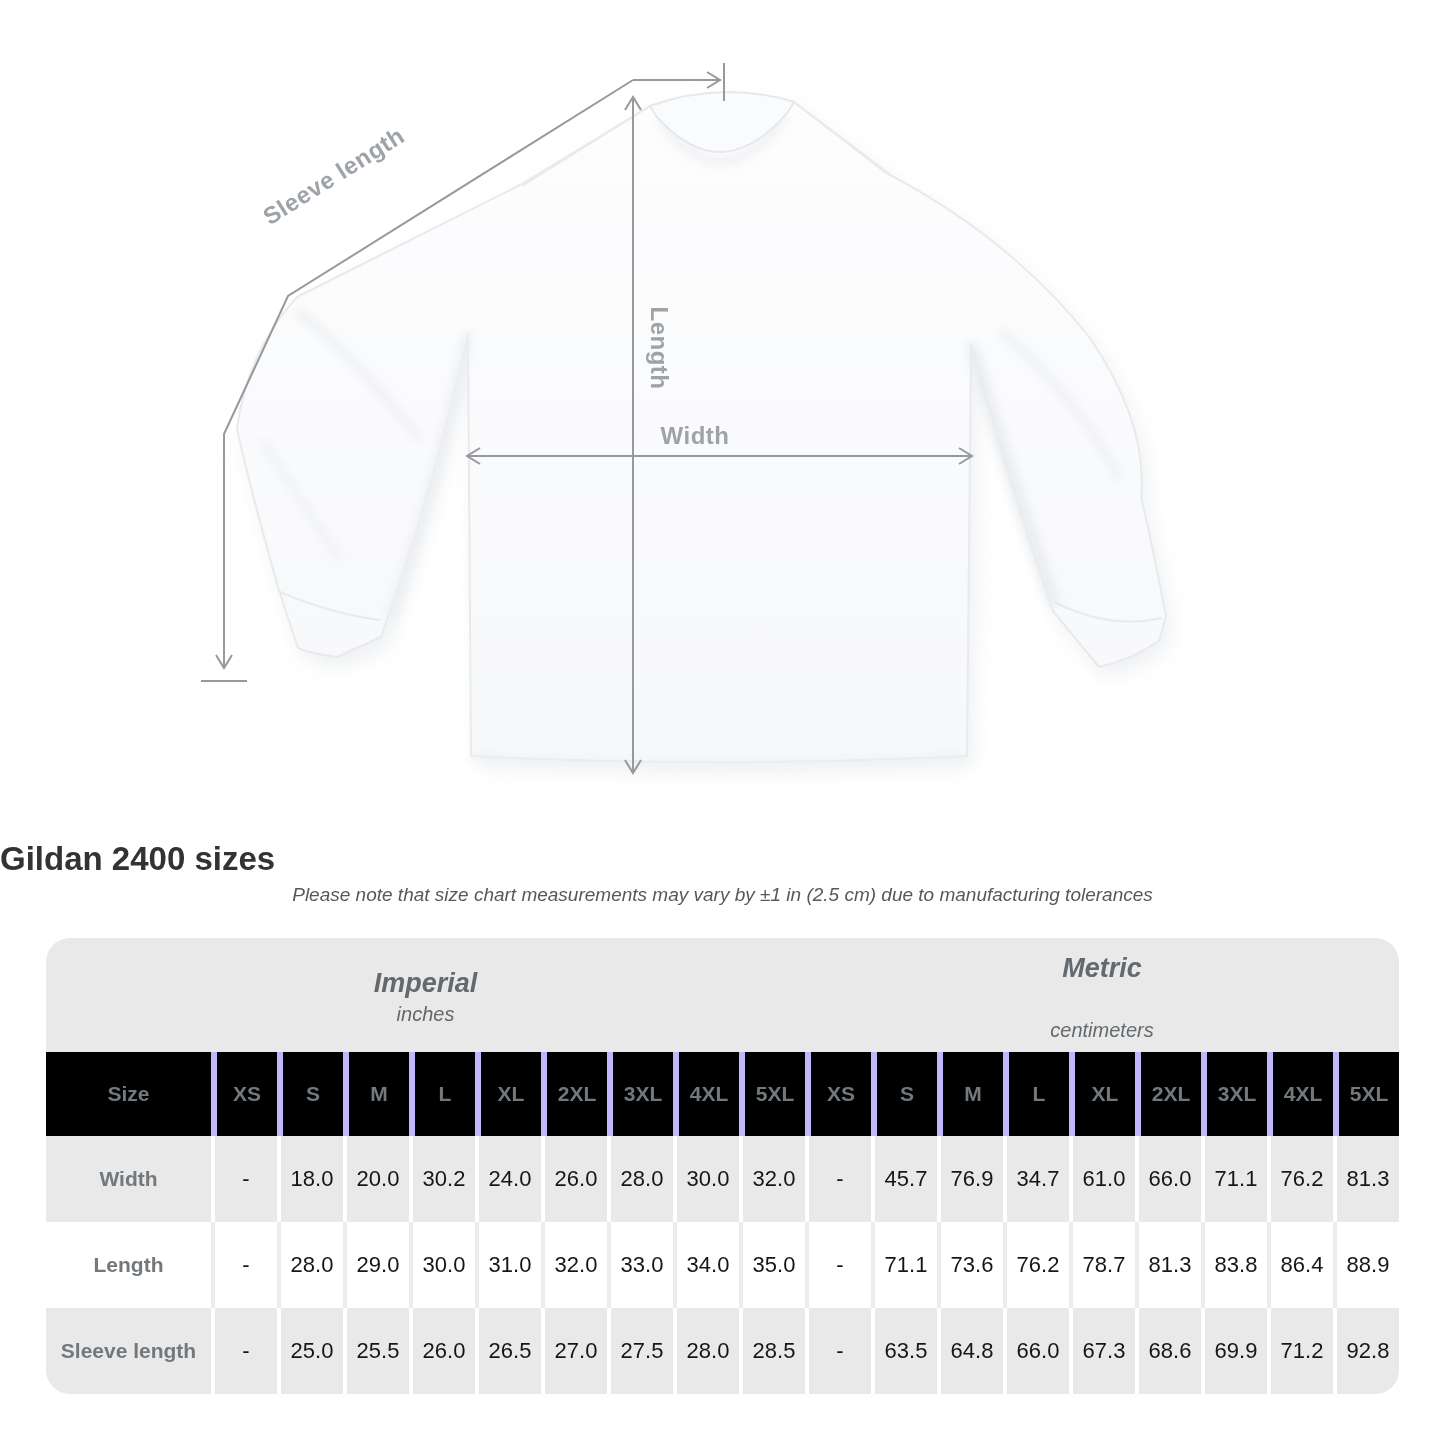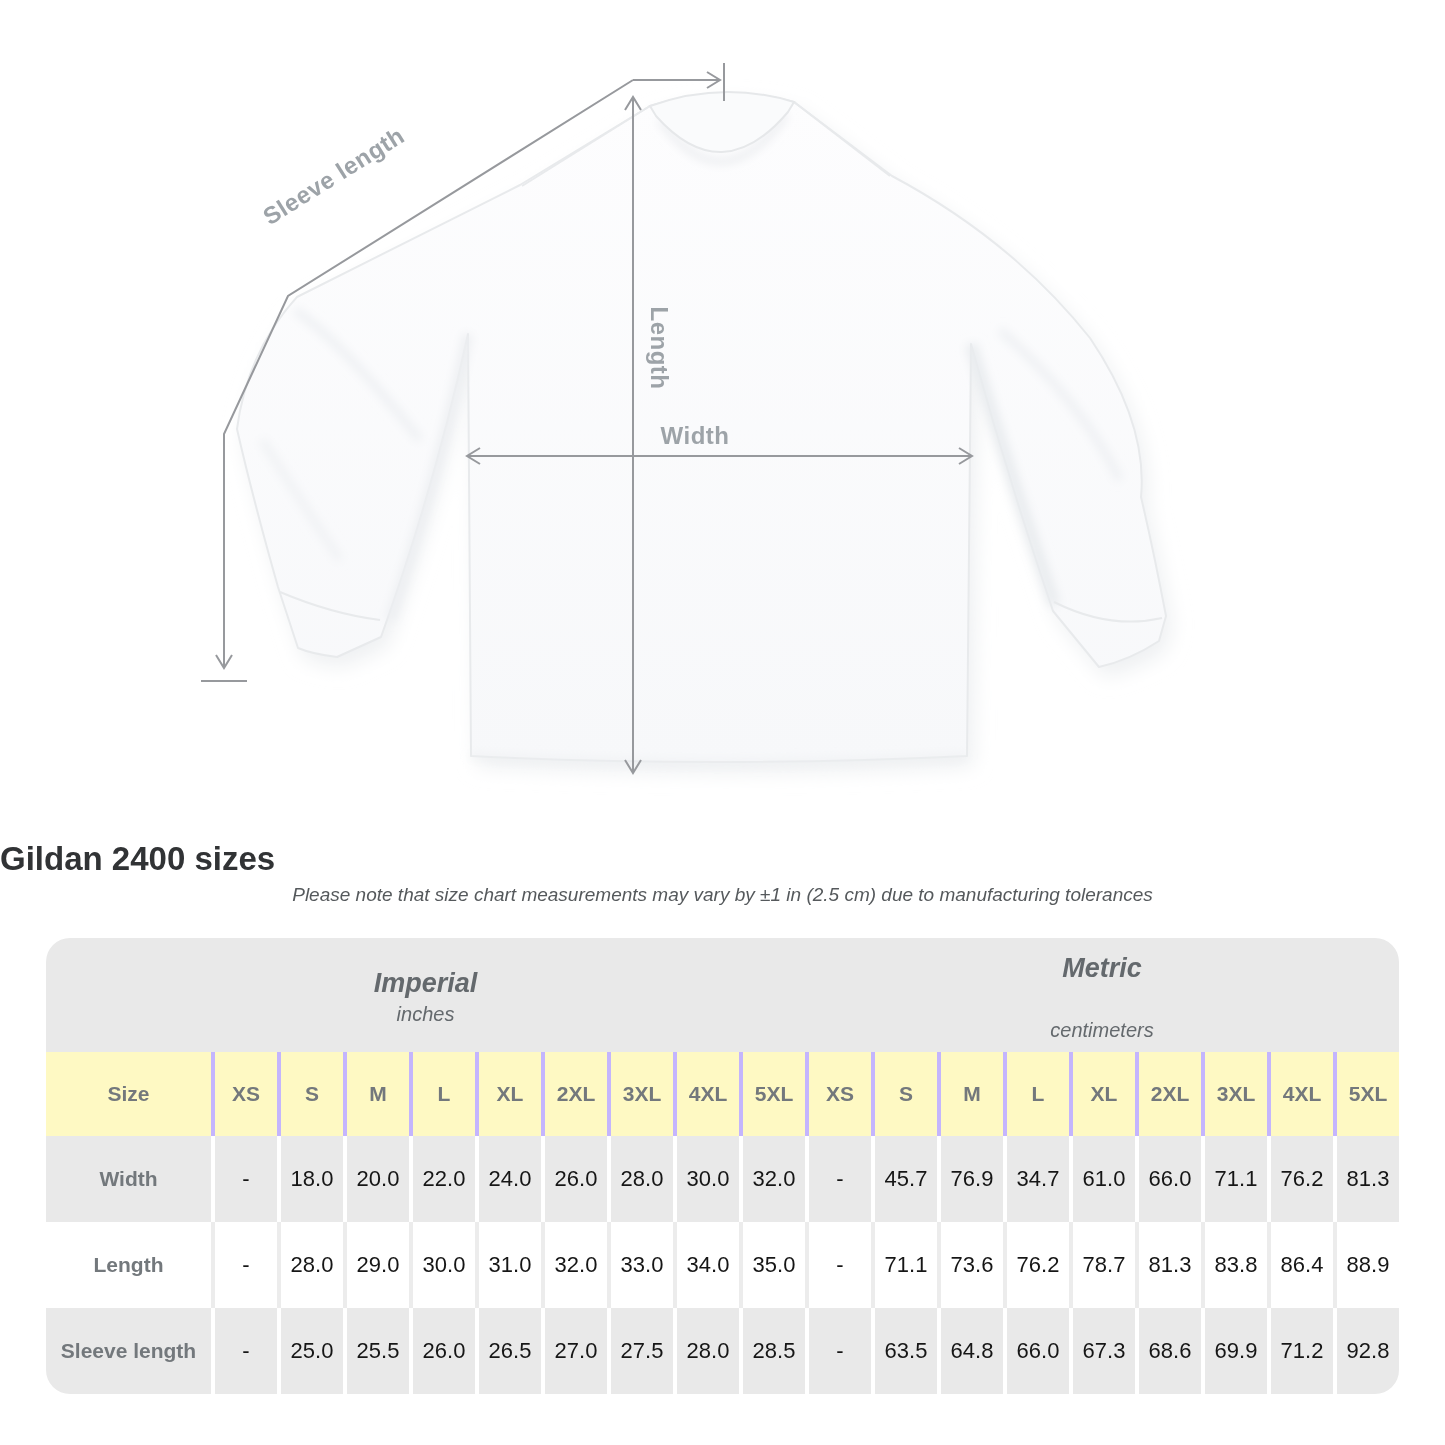--- a/index.html
+++ b/index.html
@@ -9,25 +9,25 @@
   .page-subtitle{text-align:center;font-size:19px;font-style:italic;color:#55595c;margin:4px 0 0 0;line-height:26px;}
   .size-table{width:1353px;margin:30px auto 0 auto;border-radius:24px;overflow:hidden;background:#ffffff;}
   .grid{display:grid;grid-template-columns:165px repeat(18,1fr);}
   .unit-row{display:grid;grid-template-columns:165px repeat(18,1fr);background:#e9e9e9;height:114px;}
   .unit-cell{display:flex;flex-direction:column;align-items:center;justify-content:center;padding-top:6px;}
   .unit-cell.imperial{grid-column:1 / 11;}
   .unit-cell.metric{grid-column:11 / 20;gap:31px;}
   .unit-title{font-size:27px;font-weight:bold;font-style:italic;color:#64696d;line-height:32px;}
   .unit-sub{font-size:20px;font-style:italic;color:#64696d;line-height:30px;}
   .cell{display:flex;align-items:center;justify-content:center;box-sizing:border-box;}
-  .row-sizes{height:84px;background:#fef9c3;}
+  .row-sizes{height:84px;background:#000000;}
   .row-data{height:86px;}
   .row-data.shaded{background:#e9e9e9;}
   .row-data.plain{background:#ffffff;}
-  .row-sizes .cell + .cell{border-left:4px solid #c4b5fd;}
+  .row-sizes .cell + .cell{border-left:6px solid #c4b5fd;}
   .row-data.plain .cell + .cell{border-left:4px solid #ececec;}
   .row-data.shaded .cell + .cell{border-left:4px solid #ffffff;}
   .cell.hd{font-size:21px;font-weight:bold;color:#73787c;}
   .cell.lbl{font-size:21px;font-weight:bold;color:#73787c;}
   .cell.val{font-size:22px;color:#161616;}
 </style>
 </head>
 <body>
 
 <div class="diagram-wrap">
@@ -127,21 +127,21 @@
     <div class="cell hd">3XL</div>
     <div class="cell hd">4XL</div>
     <div class="cell hd">5XL</div>
   </div>
 
   <div class="grid row-data shaded">
     <div class="cell lbl">Width</div>
     <div class="cell val">-</div>
     <div class="cell val">18.0</div>
     <div class="cell val">20.0</div>
-    <div class="cell val">22.0</div>
+    <div class="cell val">30.2</div>
     <div class="cell val">24.0</div>
     <div class="cell val">26.0</div>
     <div class="cell val">28.0</div>
     <div class="cell val">30.0</div>
     <div class="cell val">32.0</div>
     <div class="cell val">-</div>
     <div class="cell val">45.7</div>
     <div class="cell val">76.9</div>
     <div class="cell val">34.7</div>
     <div class="cell val">61.0</div>

